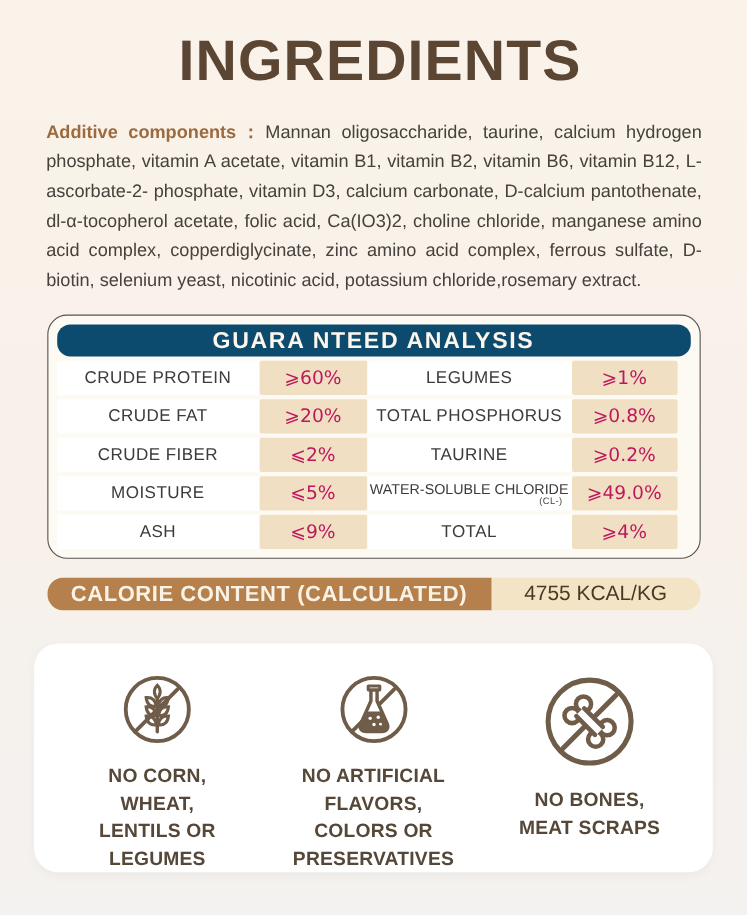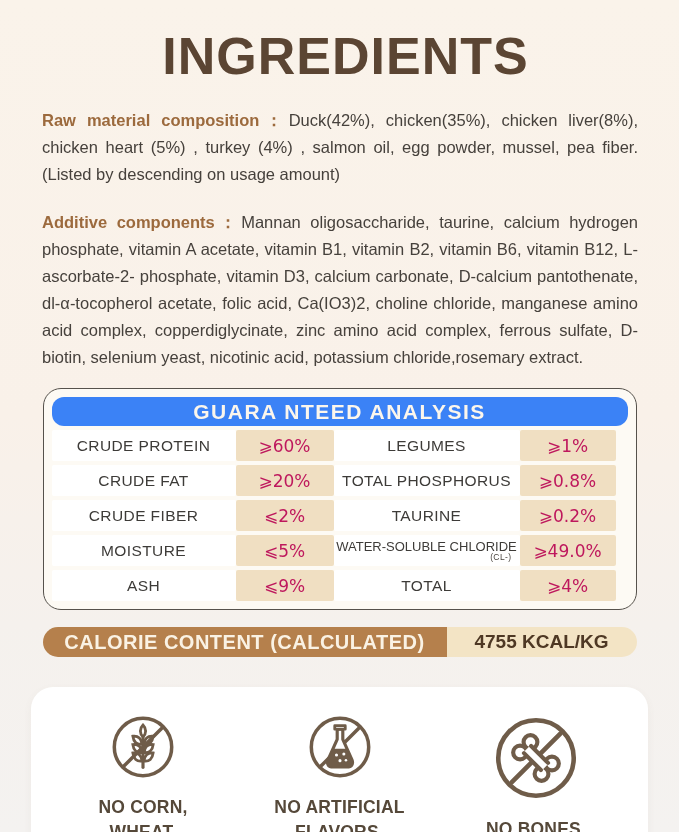--- a/index.html
+++ b/index.html
@@ -24,21 +24,21 @@
   }
   .plabel { color:#9c6a3d; font-weight:bold; }
 
   
   .analysis-card {
     margin:17px auto 0 auto; width:594px;
     background:#fdfaf4; border:1.2px solid #56524c; border-radius:18px;
     padding:8px;
   }
   .analysis-header {
-    height:29px; border-radius:12px; background:#3b82f6;
+    height:29px; border-radius:12px; background:#0c4a6e;
     display:flex; align-items:center; justify-content:center;
     color:#fcf6ec; font-size:21px; font-weight:bold; letter-spacing:1.5px;
   }
   .a-row {
     display:grid; grid-template-columns:184px 98px 186px 96px;
     column-gap:0; margin-top:4px; height:31px;
   }
   .a-cell {
     display:flex; flex-direction:column; align-items:center; justify-content:center;
     border-radius:2px;
@@ -52,21 +52,21 @@
   .calorie-bar {
     margin:17px auto 0 auto; width:594px; height:30px;
     border-radius:15px; overflow:hidden; display:flex;
   }
   .calorie-label {
     width:404px; background:#b5804c; display:flex; align-items:center; justify-content:center;
     color:#faf2e4; font-size:20px; font-weight:bold; letter-spacing:0.5px;
   }
   .calorie-value {
     flex:1; background:#f3e4c5; display:flex; align-items:center; justify-content:center;
-    color:#4e3824; font-size:19px; font-weight:bold;
+    color:#4e3824; font-size:19px; font-weight:normal;
   }
 
   
   .no-card {
     margin:30px auto 0 auto; width:617px; height:208px;
     background:#ffffff; border-radius:22px;
     box-shadow:0 3px 8px rgba(120,100,80,0.06);
     display:flex; justify-content:space-between; padding:25px 14px 0 14px;
   }
   .no-item { width:196px; display:flex; flex-direction:column; align-items:center; }
@@ -78,21 +78,20 @@
   }
 </style>
 </head>
 <body>
 
 <div class="page">
 
   <div class="title">INGREDIENTS</div>
 
   <div class="paragraphs">
-    <p class="para"><span class="plabel">Raw material composition：</span><span>Duck(42%), chicken(35%), chicken liver(8%), chicken heart (5%) , turkey (4%) , salmon oil, egg powder, mussel, pea fiber.(Listed by descending on usage amount)</span></p>
     <p class="para"><span class="plabel">Additive components：</span><span>Mannan oligosaccharide, taurine, calcium hydrogen phosphate, vitamin A acetate, vitamin B1, vitamin B2, vitamin B6, vitamin B12, L-ascorbate-2- phosphate, vitamin D3, calcium carbonate, D-calcium pantothenate, dl-α-tocopherol acetate, folic acid, Ca(IO3)2, choline chloride, manganese amino acid complex, copperdiglycinate, zinc amino acid complex, ferrous sulfate, D-biotin, selenium yeast, nicotinic acid, potassium chloride,rosemary extract.</span></p>
   </div>
 
   <div class="analysis-card">
     <div class="analysis-header">GUARA NTEED ANALYSIS</div>
     <div>
         <div class="a-row">
           <div class="a-cell a-label">
             <span>CRUDE PROTEIN</span>
           </div>

